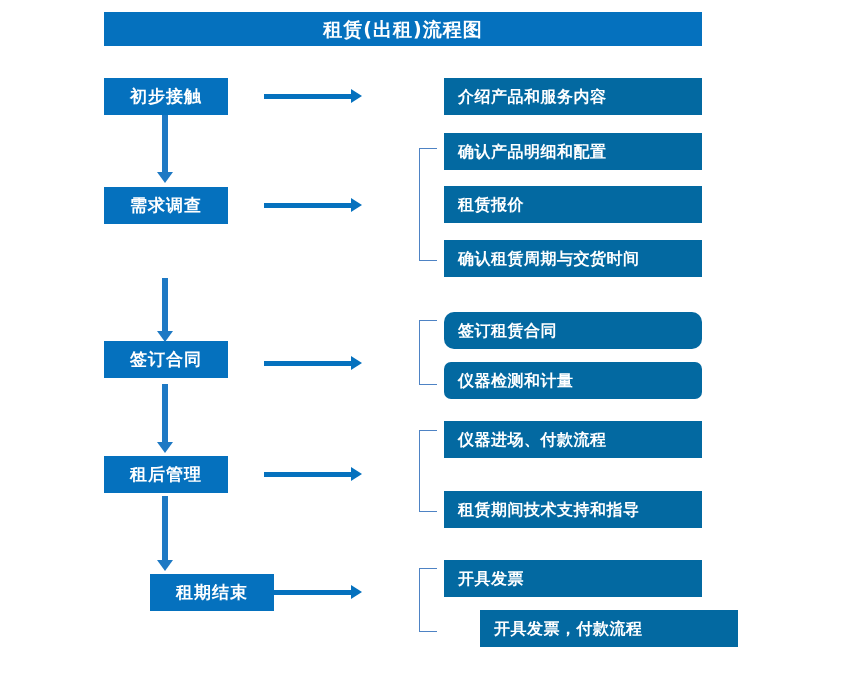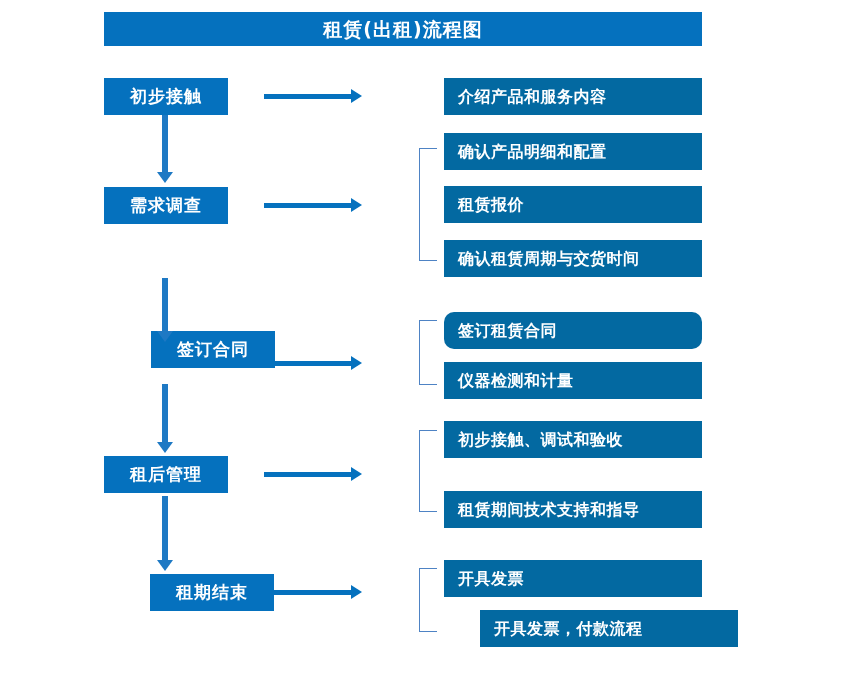--- a/index.html
+++ b/index.html
@@ -132,21 +132,21 @@
 <body>
 
 <div id="flowchart-canvas">
 
   <div class="title-banner">租赁(出租)流程图</div>
 
   <div class="stage-box" style="top:78px;">初步接触</div>
 
   <div class="stage-box" style="top:187px;">需求调查</div>
 
-  <div class="stage-box" style="top:331px;margin-left:47px;">签订合同</div>
+  <div class="stage-box" style="top:341px;">签订合同</div>
 
   <div class="stage-box" style="top:456px;">租后管理</div>
 
   <div class="stage-box" style="top:574px;margin-left:46px;">租期结束</div>
 
   <div class="v-arrow" style="left:157px; top:115px; height:68px;">
     <div class="shaft" style="height:57px;"></div>
     <div class="head" style="top:57px;"></div>
   </div>
 
@@ -201,23 +201,23 @@
   <div class="detail-box" style="top:78px;">介绍产品和服务内容</div>
 
   <div class="detail-box" style="top:133px;">确认产品明细和配置</div>
 
   <div class="detail-box" style="top:186px;">租赁报价</div>
 
   <div class="detail-box" style="top:240px;">确认租赁周期与交货时间</div>
 
   <div class="detail-box" style="top:312px;border-radius:10px;">签订租赁合同</div>
 
-  <div class="detail-box" style="top:362px;">仪器检测和计量</div>
-
-  <div class="detail-box" style="top:421px;">初步接触、调试和验收</div>
+  <div class="detail-box" style="top:362px;border-radius:7px;">仪器检测和计量</div>
+
+  <div class="detail-box" style="top:421px;">仪器进场、付款流程</div>
 
   <div class="detail-box" style="top:491px;">租赁期间技术支持和指导</div>
 
   <div class="detail-box" style="top:560px;">开具发票</div>
 
   <div class="detail-box" style="top:610px;margin-left:36px;">开具发票，付款流程</div>
 
 </div>
 
 </body></html>

